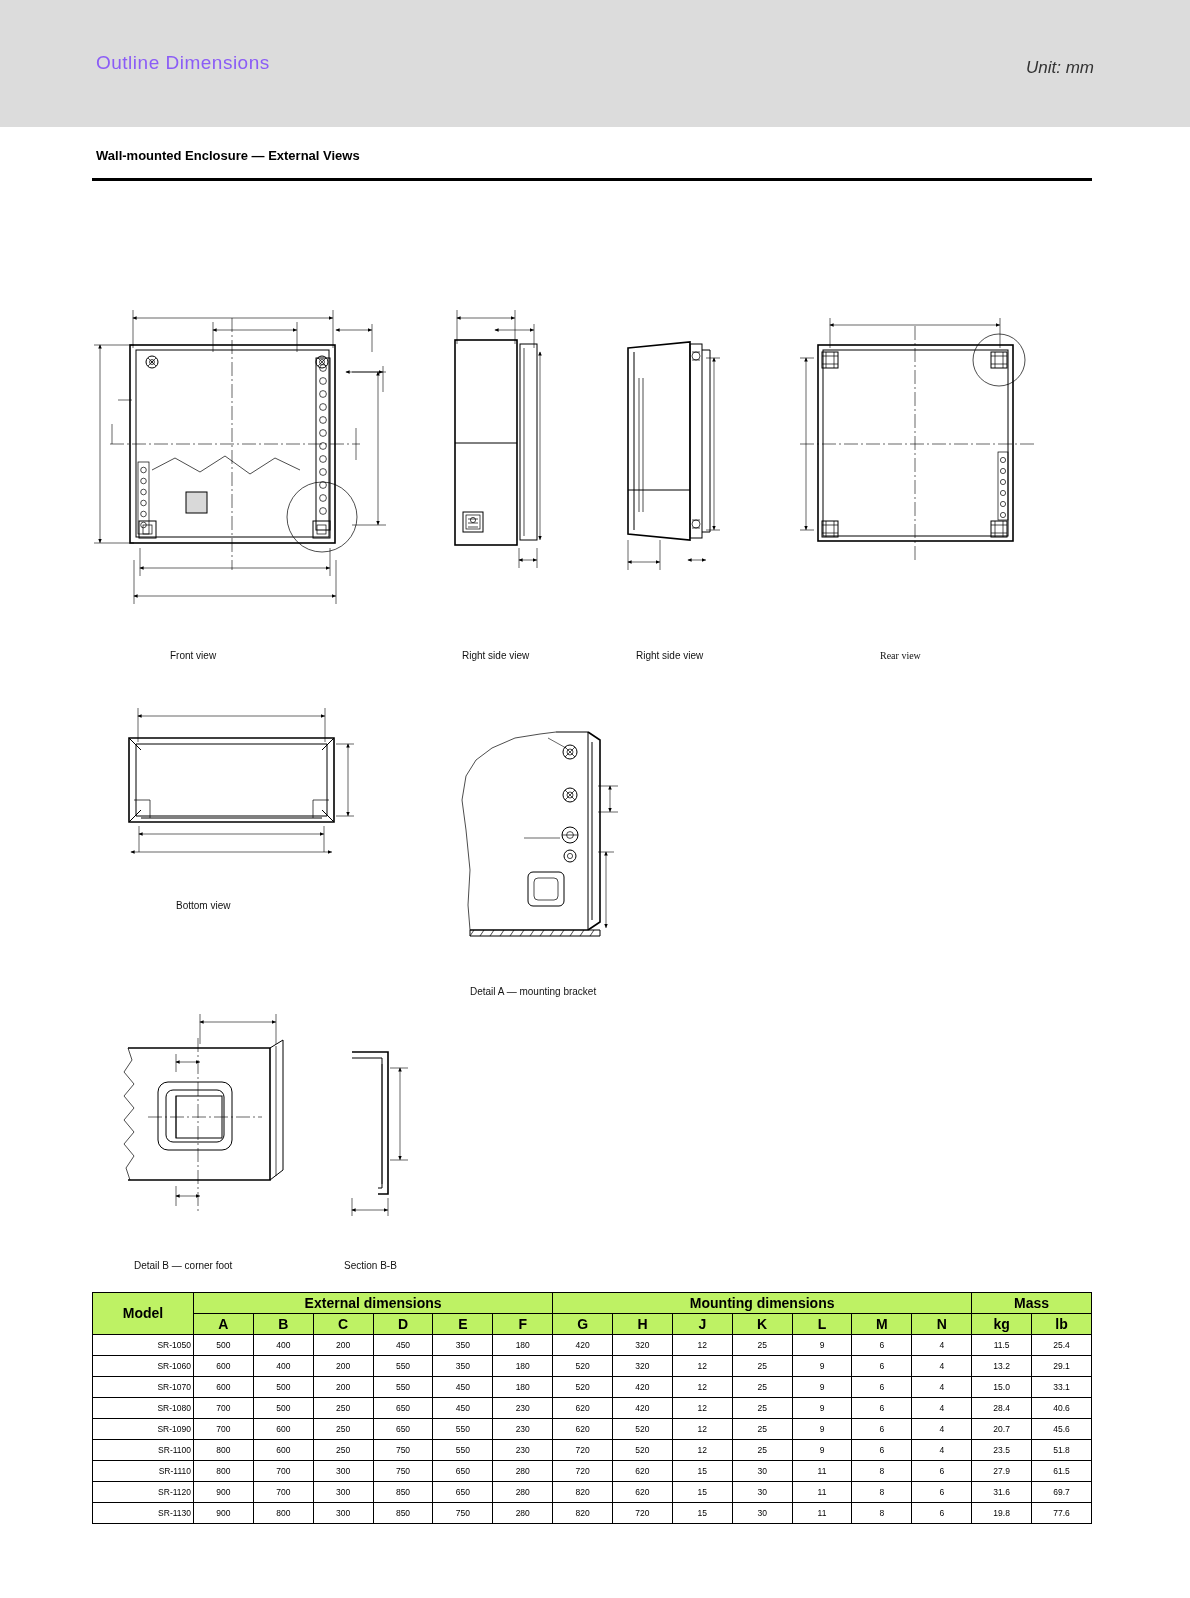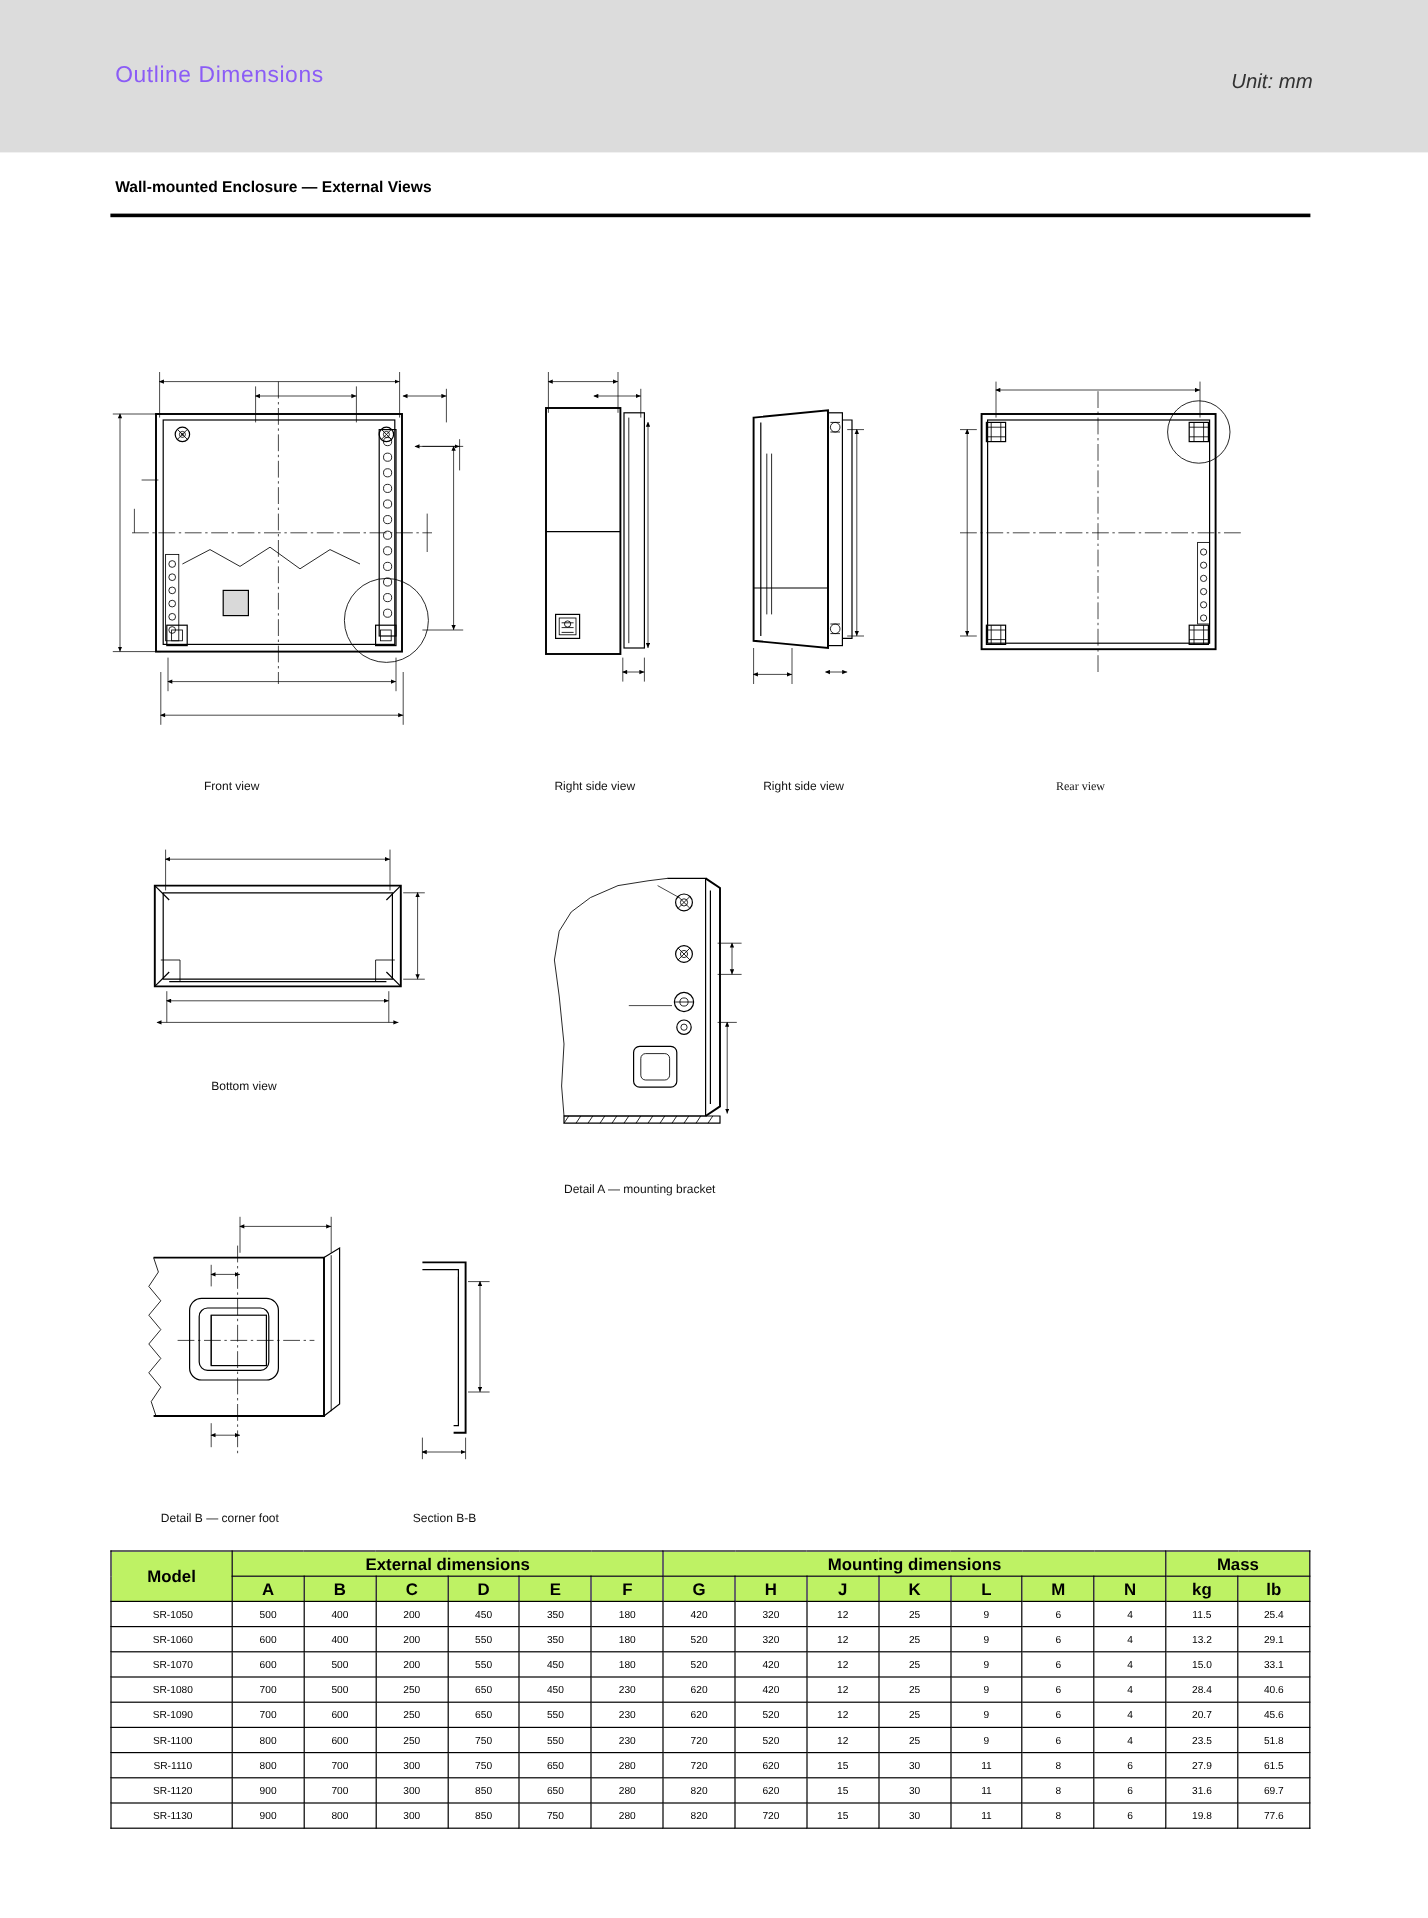--- a/index.html
+++ b/index.html
@@ -95,21 +95,21 @@
     line-height: 1.05;
     overflow: hidden;
     white-space: nowrap;
   }
   .spec-table thead th {
     background: #bef264;
     font-size: 14px;
     font-weight: bold;
   }
   .spec-table tbody td:first-child {
-    text-align: center;
+    text-align: right;
     padding-left: 4px;
     font-size: 8.5px;
   }
   .spec-table tbody tr:nth-child(odd) td {
     background: #ffffff;
   }
   .col-model { width: 96px; }
 </style>
 </head>
 <body>

